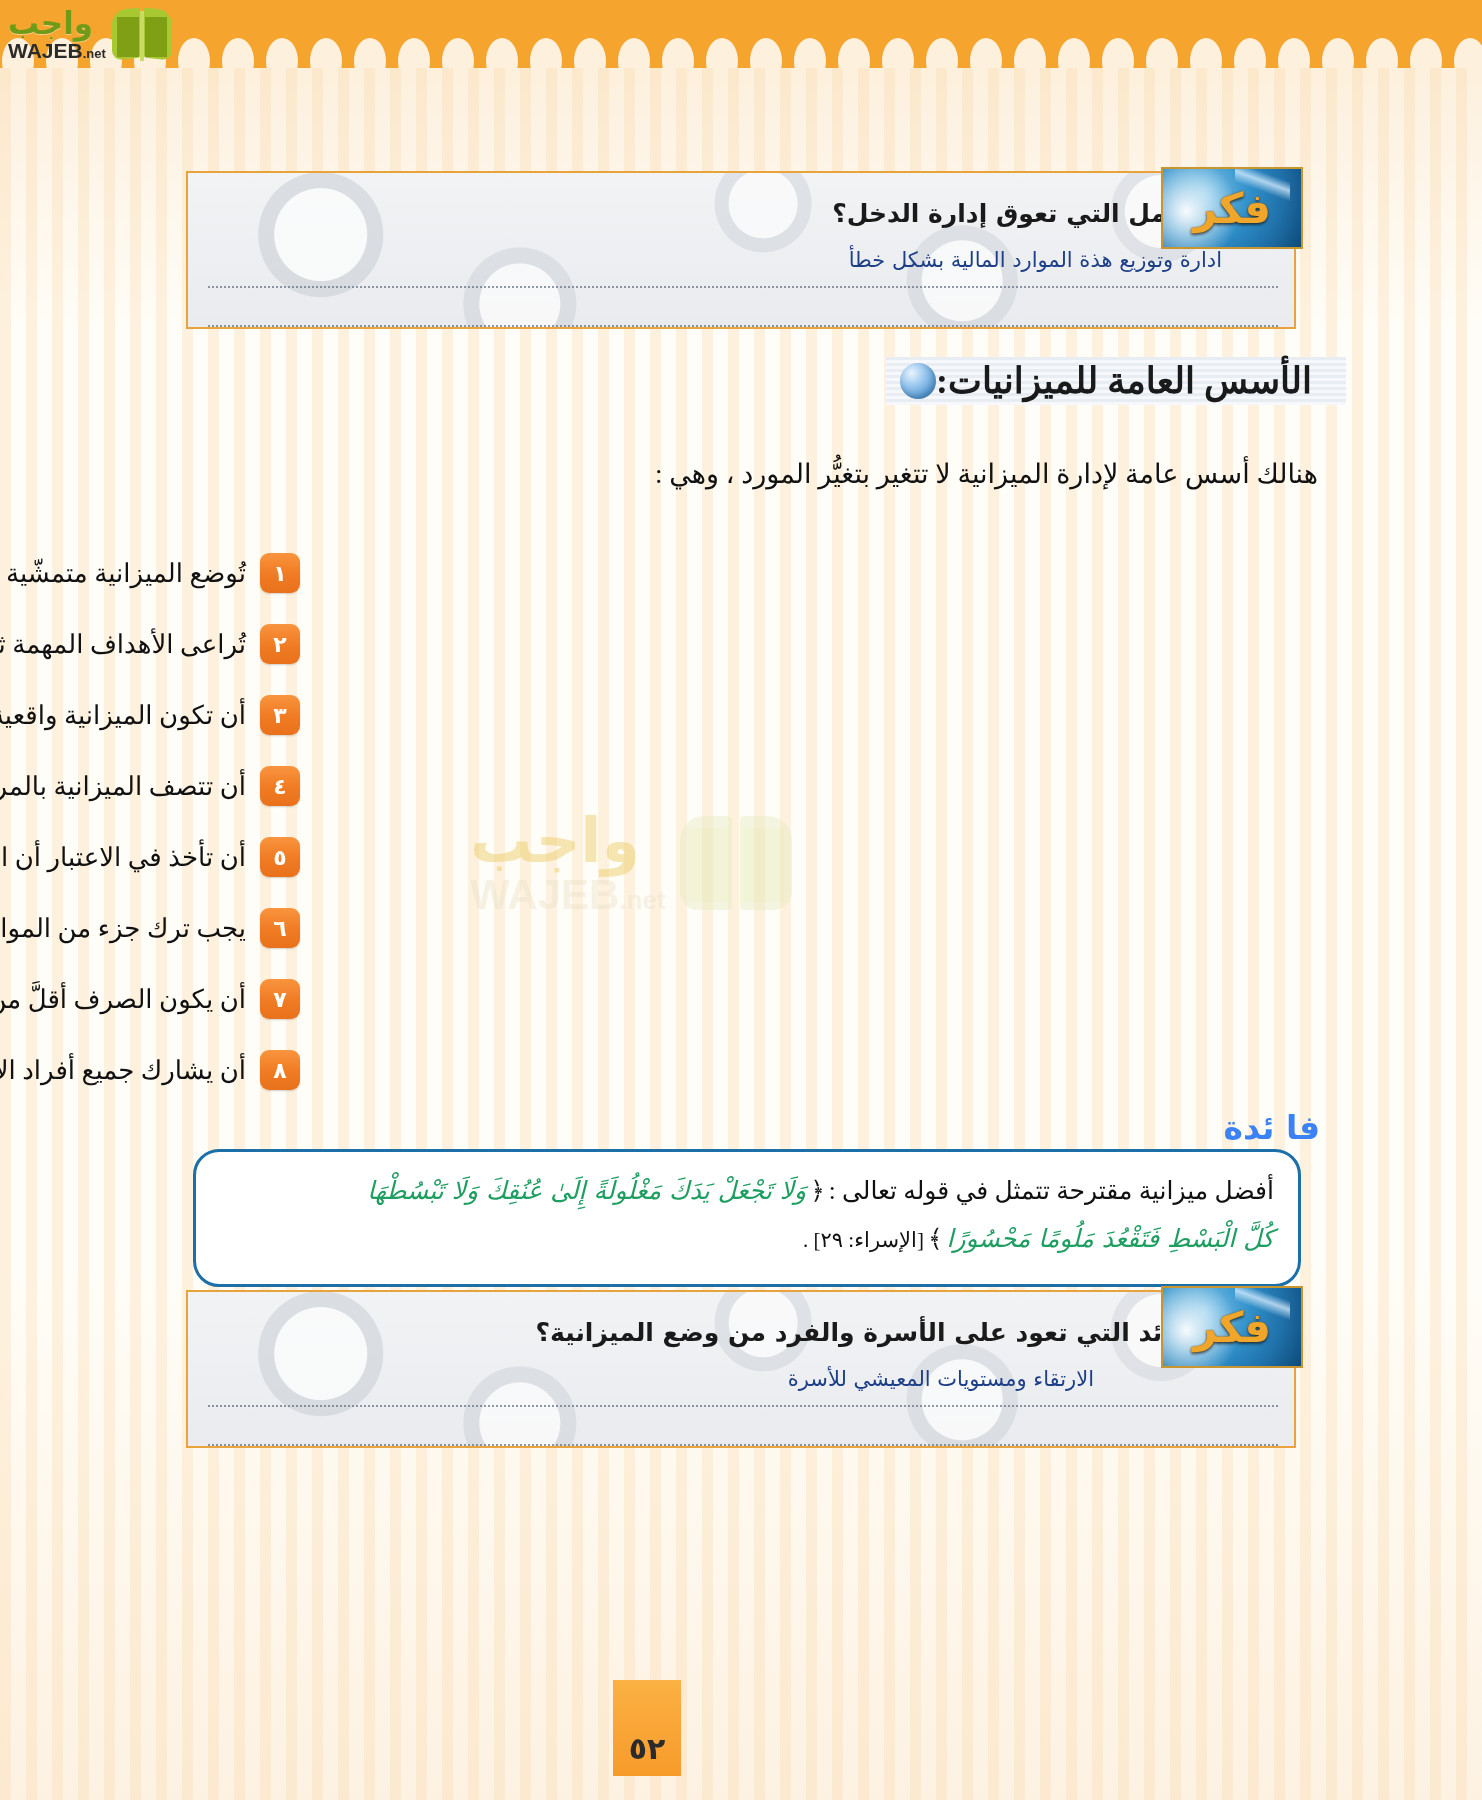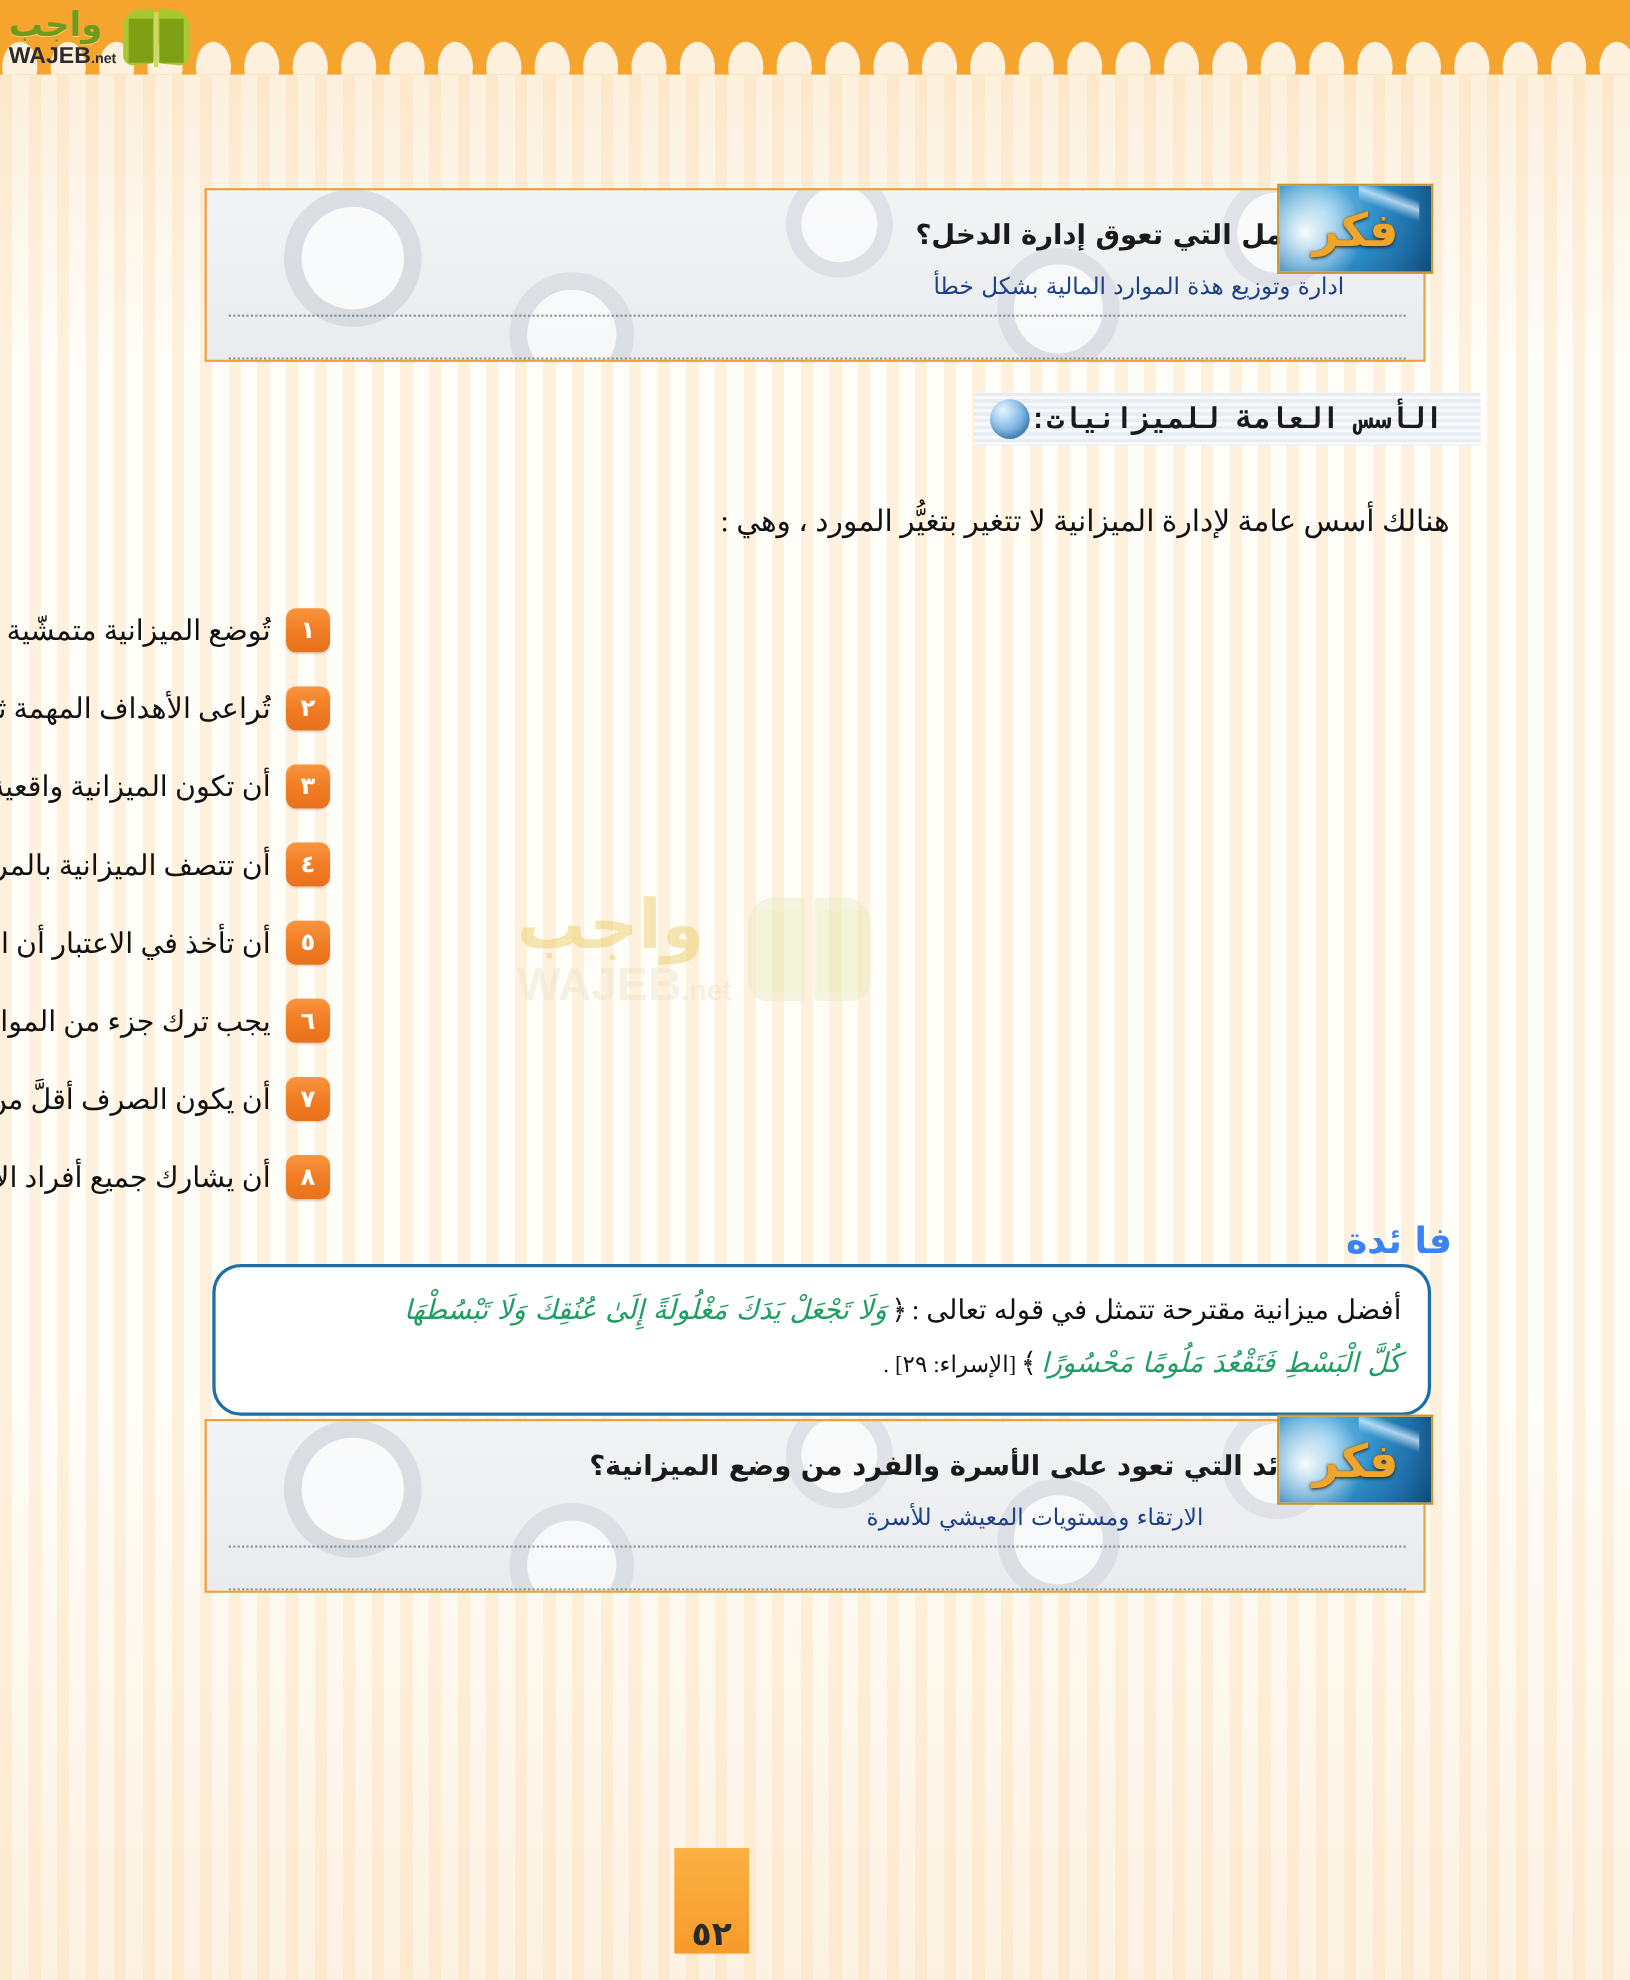--- a/index.html
+++ b/index.html
@@ -141,22 +141,22 @@
         #f6f8fb 3px,#f6f8fb 6px);
     display:flex;align-items:center;justify-content:flex-start;
     padding-right:14px;box-sizing:border-box;
   }
   .sec-bullet{
     width:36px;height:36px;border-radius:50%;flex:0 0 auto;margin-left:14px;
     background:radial-gradient(circle at 33% 28%, #e8f4fd 0%, #9ec9ef 35%, #5a9fd8 70%, #3d7fba 100%);
     box-shadow:inset -2px -3px 6px rgba(0,0,0,.2);
   }
   .sec-title{
-    font-family:Liberation Mono, monospace;
-    font-weight:bold;font-size:26px;color:#1a1a1a;white-space:nowrap;
+    font-family:Liberation Serif, serif;
+    font-weight:bold;font-size:36px;color:#1a1a1a;white-space:nowrap;
     letter-spacing:-0.5px;
   }
 
   
   .intro{
     position:absolute;
     font-family:"Liberation Serif", serif;
     font-size:27px;color:#111;white-space:nowrap;
     direction:rtl;
   }
@@ -231,21 +231,21 @@
   .wm-book .pg.r{right:4px;border-radius:4px 24px 18px 4px;}
   .wm-book .inner{position:absolute;top:20px;width:40px;height:74px;background:#dfe6a8;}
   .wm-book .inner.l{left:12px;}
   .wm-book .inner.r{right:12px;}
 
   
   .pagenum{
     position:absolute;left:613px;top:1612px;width:68px;height:96px;
     background:linear-gradient(180deg,#fbb143 0%,#f79b2b 100%);
     display:flex;align-items:flex-end;justify-content:center;
-    box-sizing:border-box;
+    padding-bottom:10px;box-sizing:border-box;
   }
   .pagenum span{
     font-family:"DejaVu Sans", sans-serif;
     font-size:30px;font-weight:bold;color:#2b2b2b;
   }
 </style>
 </head>
 <body>
 
 <div class="top-banner">

